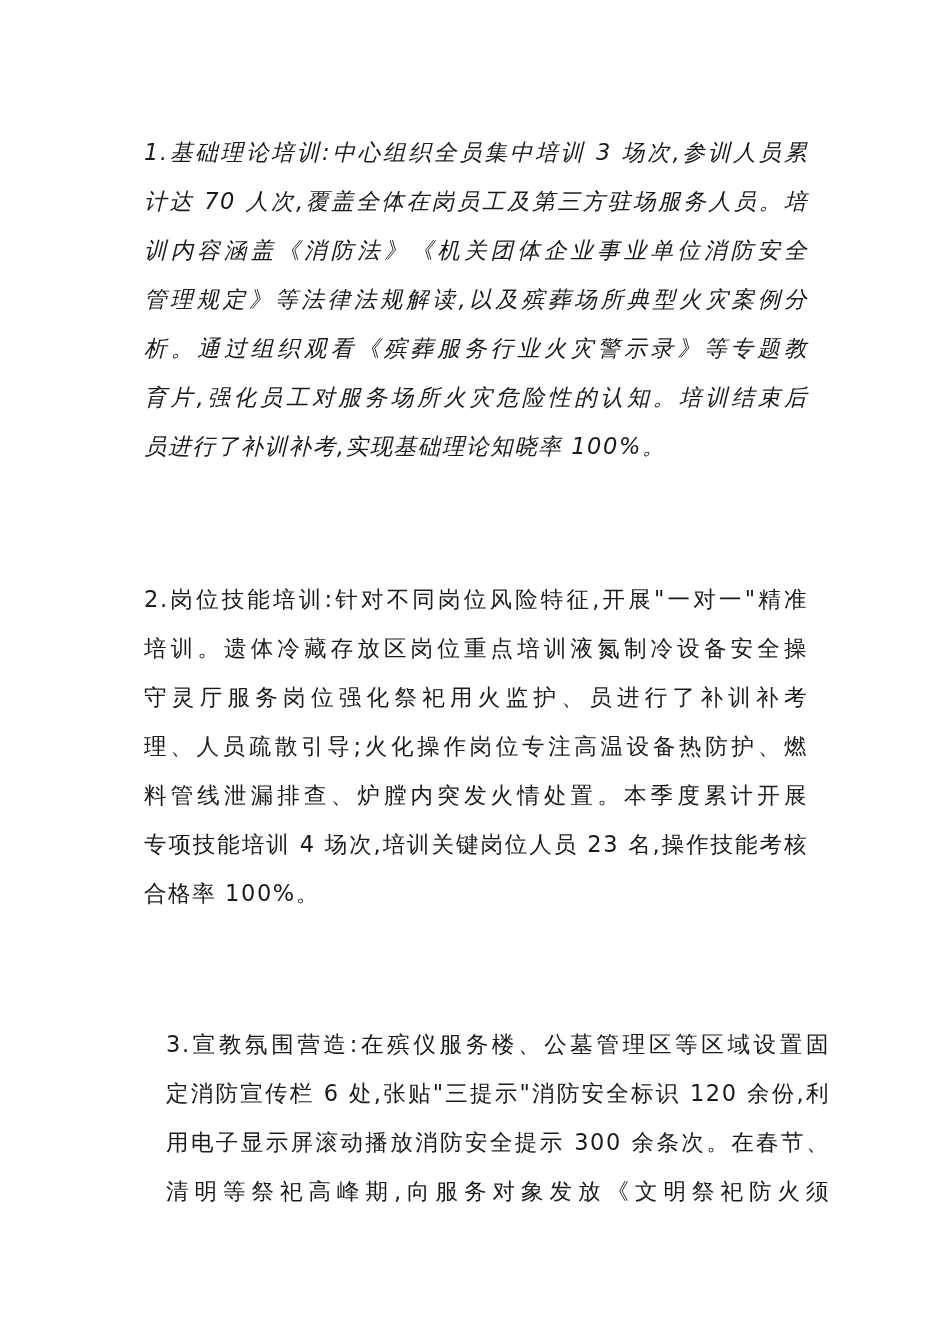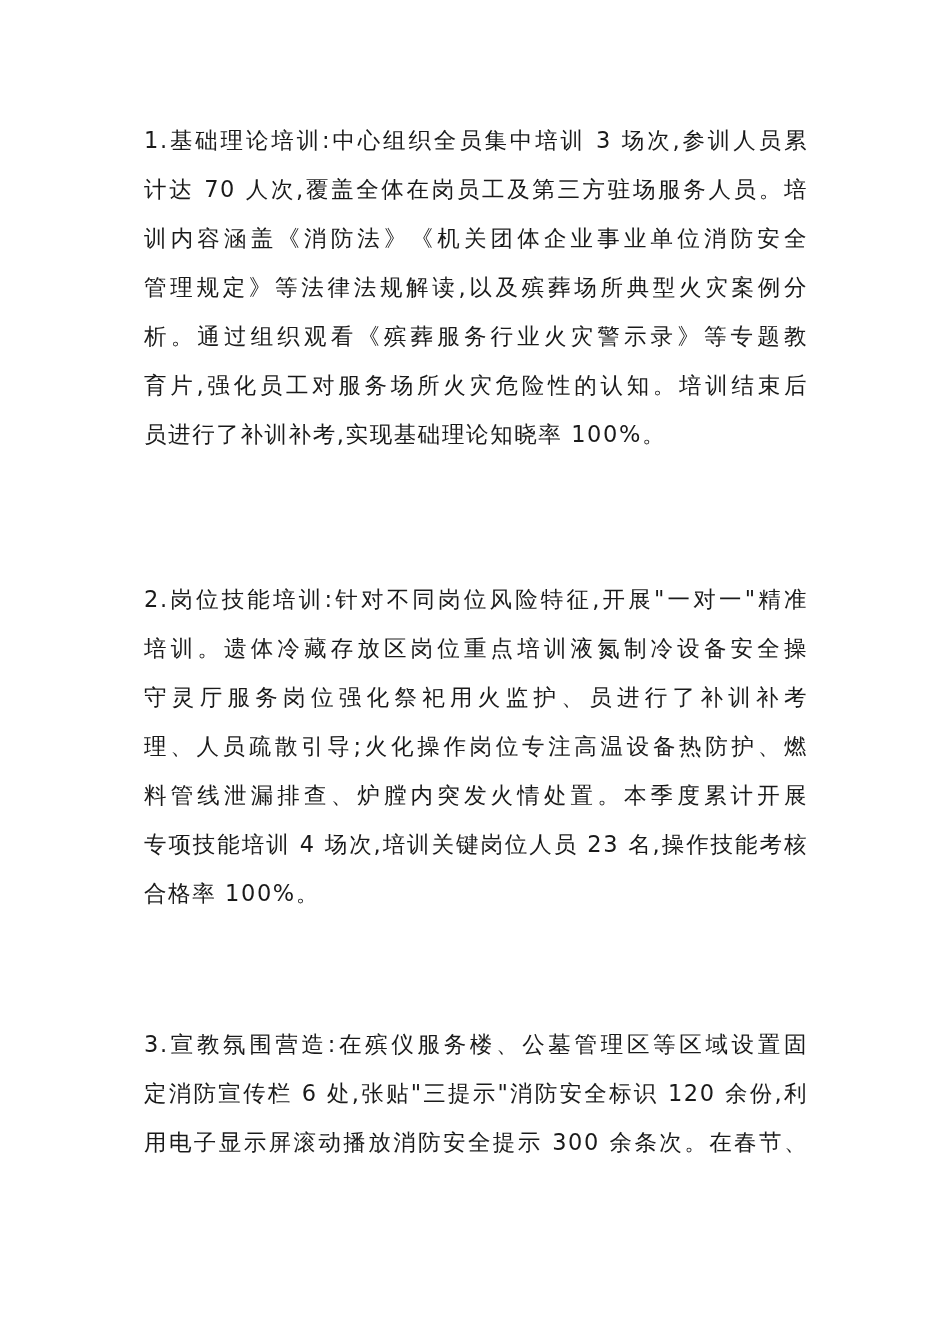--- a/index.html
+++ b/index.html
@@ -27,23 +27,23 @@
       left: 144px;
       width: 664px;
       font-size: 22.5px;
       line-height: 49px;
       text-align: justify;
       text-align-last: left;
       letter-spacing: 1.6px;
       word-break: break-all;
       margin: 0;
     }
-    #p1 { top: 116px; }
+    #p1 { top: 128px; font-style: italic; }
     #p2 { top: 575px; }
-    #p3 { top: 1020px; }
+    #p3 { top: 1020px; margin-left: 22px; }
     .line {
       display: block;
       white-space: nowrap;
       height: 49px;
       text-align-last: justify;
       text-align: justify;
     }
     .line.last {
       text-align-last: left;
     }
@@ -70,15 +70,16 @@
     <span class="line">理、人员疏散引导;火化操作岗位专注高温设备热防护、燃</span>
     <span class="line">料管线泄漏排查、炉膛内突发火情处置。本季度累计开展</span>
     <span class="line">专项技能培训 4 场次,培训关键岗位人员 23 名,操作技能考核</span>
     <span class="line last">合格率 100%。</span>
   </div>
 
   <div class="para" id="p3">
     <span class="line">3.宣教氛围营造:在殡仪服务楼、公墓管理区等区域设置固</span>
     <span class="line">定消防宣传栏 6 处,张贴"三提示"消防安全标识 120 余份,利</span>
     <span class="line">用电子显示屏滚动播放消防安全提示 300 余条次。在春节、</span>
+    <span class="line">清明等祭祀高峰期,向服务对象发放《文明祭祀防火须</span>
   </div>
 
 </div>
 
 </body></html>

